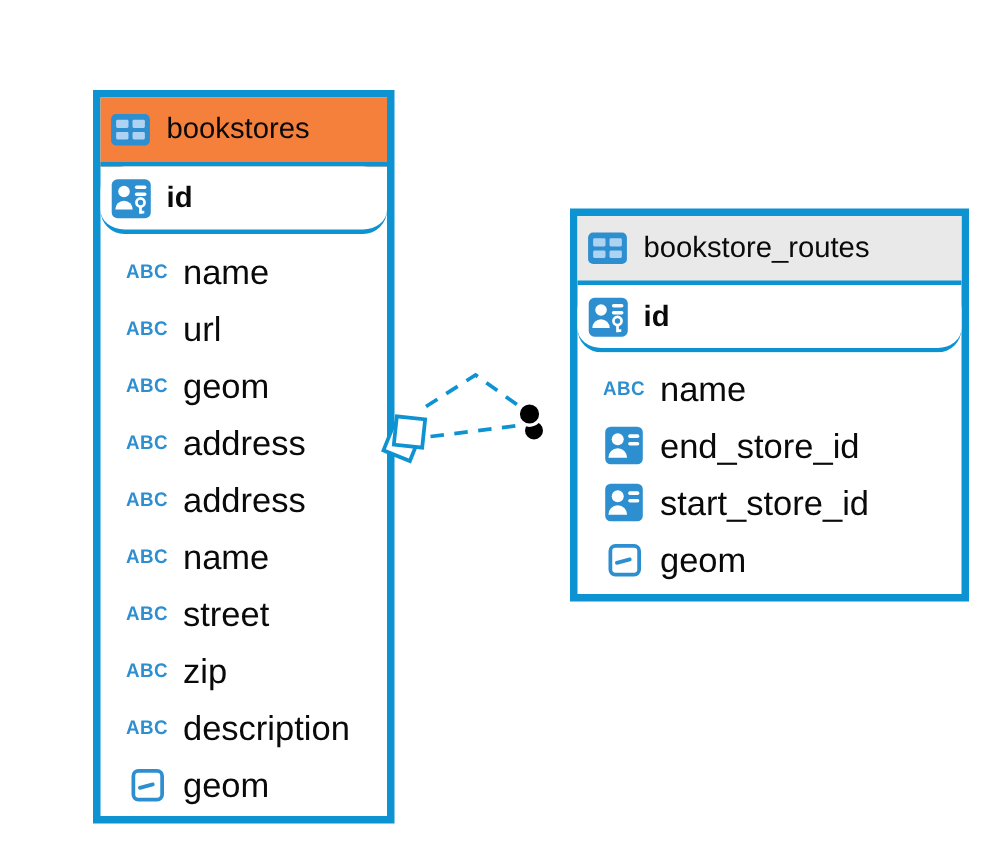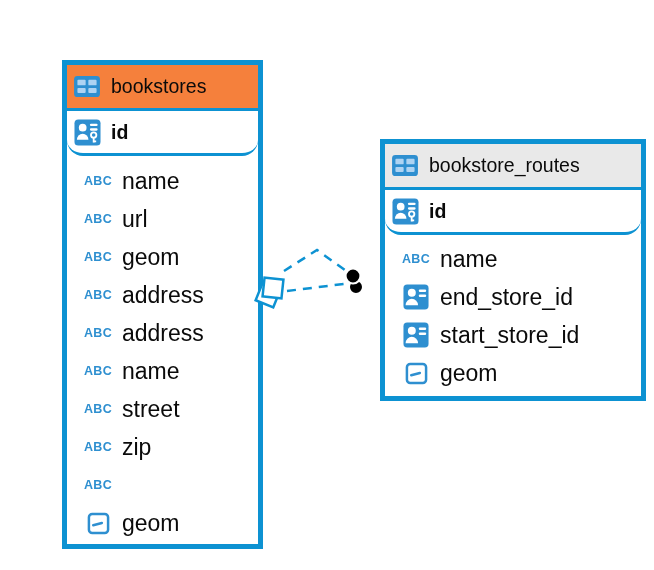--- a/index.html
+++ b/index.html
@@ -111,20 +111,21 @@
       <div class="colrow">
         <span class="icobox abc">ABC</span>
         <span class="collabel">street</span>
       </div>
       <div class="colrow">
         <span class="icobox abc">ABC</span>
         <span class="collabel">zip</span>
       </div>
       <div class="colrow">
         <span class="icobox abc">ABC</span>
+        <span class="collabel">description</span>
       </div>
       <div class="colrow">
         <span class="icobox">
             <svg width="23" height="23">
               <use href="#sym-geom"></use>
             </svg>
           </span>
         <span class="collabel">geom</span>
       </div>
     </div>

